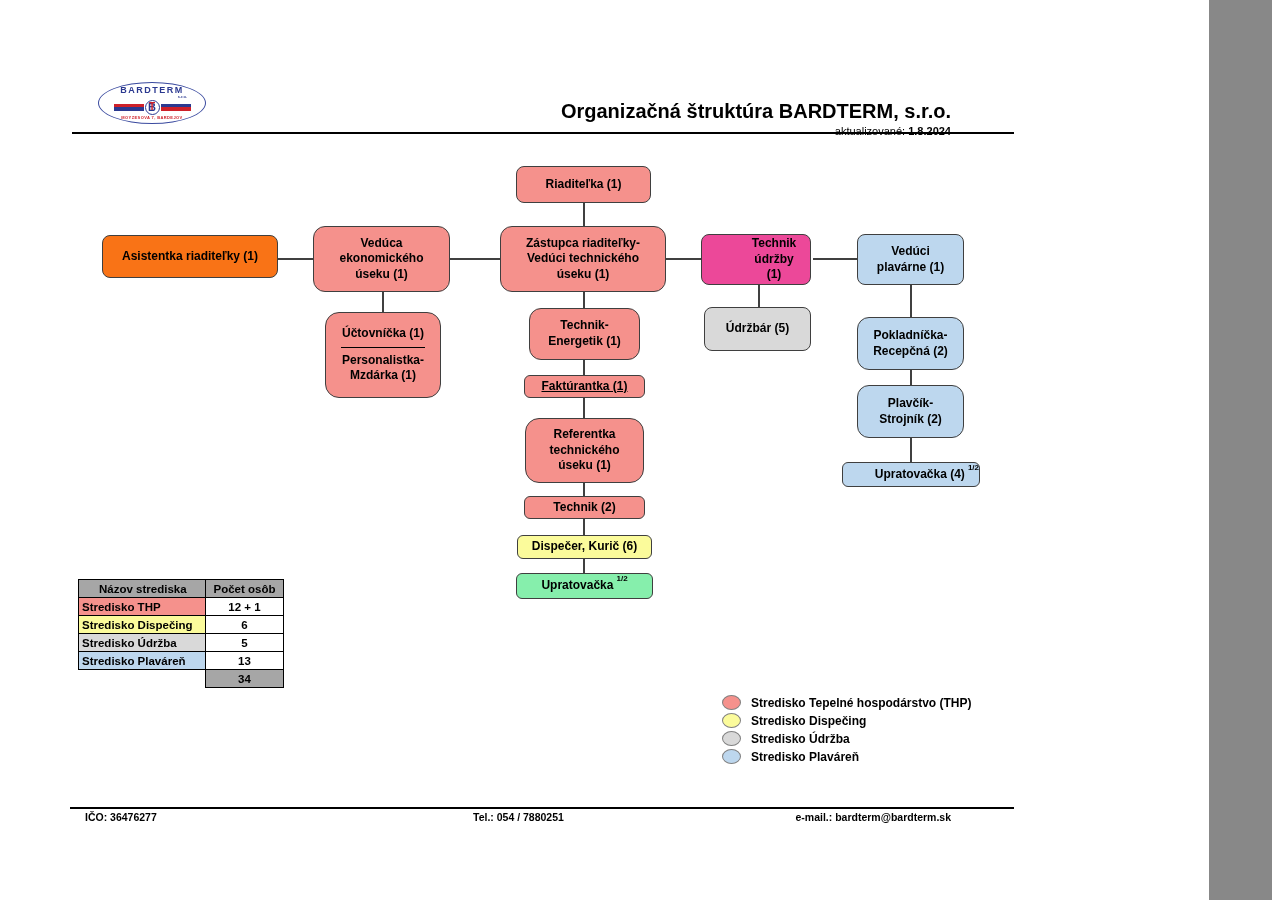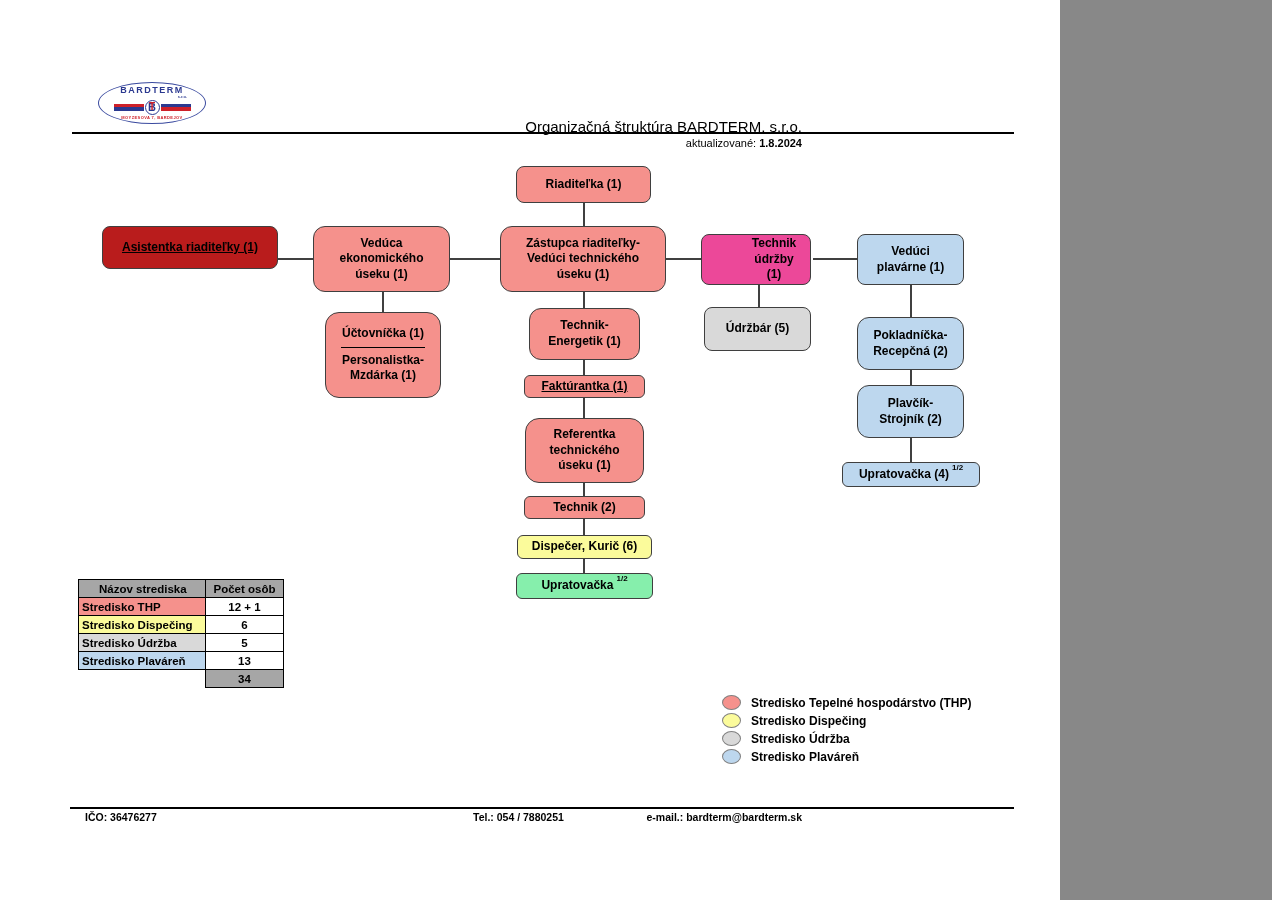--- a/index.html
+++ b/index.html
@@ -1,38 +1,38 @@
 <!DOCTYPE html>
 <html><head>
 <meta charset="utf-8">
 <style>
   * { margin:0; padding:0; box-sizing:border-box; }
   body { background:#888; font-family:"Liberation Sans", sans-serif; }
-  .page { position:relative; width:1060px; height:900px; background:#ffffff; overflow:hidden; color:#000; }
+  .page { position:relative; width:1209px; height:900px; background:#ffffff; overflow:hidden; color:#000; }
 
   
   .logo { position:absolute; left:98px; top:82px; width:108px; height:42px;
           border:1.5px solid #3a4a9f; border-radius:50%; background:#fff;
           display:flex; flex-direction:column; align-items:center; justify-content:center; overflow:hidden; }
   .logo-name { font-size:9px; font-weight:bold; letter-spacing:1.5px; color:#2b3990; line-height:1; }
   .logo-suffix { font-size:4px; font-weight:bold; color:#2b3990; align-self:flex-end; margin-right:18px; line-height:1; }
   .logo-band { display:flex; align-items:center; margin-top:1px; }
   .stripes { width:30px; height:7px; display:flex; flex-direction:column; }
   .stripes div { flex:1; }
   .s-red { background:#ce2029; } .s-navy { background:#2b3990; }
   .logo-circle { width:15px; height:15px; border:1.6px solid #2b3990; border-radius:50%;
                  background:#fff; position:relative; margin:0 1px; z-index:2; }
   .logo-circle .m-b { position:absolute; left:0; right:0; top:0; bottom:0; display:flex; align-items:center; justify-content:center;
                       font-size:11px; font-weight:bold; color:#2b3990; }
   .logo-circle .m-t { position:absolute; left:0; right:0; top:-1px; bottom:0; display:flex; align-items:center; justify-content:center;
                       font-size:10px; font-weight:bold; color:#ce2029; }
   .logo-address { font-size:4px; color:#ce2029; font-weight:bold; margin-top:1.5px; letter-spacing:.4px; line-height:1; }
 
   .title-block { position:absolute; right:258px; top:100px; text-align:right; }
-  .title { font-size:15px; font-weight:normal;margin-top:18px; }
+  .title { font-size:20px; font-weight:bold; }
   .subtitle { font-size:11px; margin-top:2px; }
   .subtitle b { font-weight:bold; }
   .header-rule { position:absolute; left:72px; top:132px; width:942px; height:1.5px; background:#000; }
 
   
   .node { position:absolute; border:1.5px solid #3f3f3f; display:flex; flex-direction:column;
           align-items:center; justify-content:center; text-align:center;
           font-weight:bold; font-size:12px; line-height:1.3; white-space:pre-line; }
   .r10 { border-radius:8px; } .r12 { border-radius:12px; } .r14 { border-radius:14px; } .r6 { border-radius:6px; }
   .node .row { display:flex; align-items:flex-start; justify-content:center; }
@@ -102,21 +102,21 @@
   <div class="vline" style="left:583px;top:483px;height:13px;"></div>
   <div class="vline" style="left:583px;top:519px;height:16px;"></div>
   <div class="vline" style="left:583px;top:559px;height:14px;"></div>
   <div class="vline" style="left:758px;top:285px;height:22px;"></div>
   <div class="vline" style="left:910px;top:285px;height:32px;"></div>
   <div class="vline" style="left:910px;top:370px;height:15px;"></div>
   <div class="vline" style="left:910px;top:438px;height:24px;"></div>
 
   <div class="node r10" style="left: 516px; top: 166px; width: 135px; height: 37px; background-color: rgb(245, 145, 140);"><span>Riaditeľka (1)</span></div>
 
-  <div class="node r10" style="left: 102px; top: 226px; width: 176px; height: 43px; background-color: #b91c1c; text-decoration: underline;"><span>Asistentka riaditeľky (1)</span></div>
+  <div class="node r10" style="left: 102px; top: 235px; width: 176px; height: 43px; background-color: #f97316;"><span>Asistentka riaditeľky (1)</span></div>
 
   <div class="node r12" style="left: 313px; top: 226px; width: 137px; height: 66px; background-color: rgb(245, 145, 140);"><span>Vedúca
 ekonomického
 úseku (1)</span></div>
 
   <div class="node r12" style="left: 500px; top: 226px; width: 166px; height: 66px; background-color: rgb(245, 145, 140);"><span>Zástupca riaditeľky-
 Vedúci technického
 úseku (1)</span></div>
 
   <div class="node r10" style="left: 701px; top: 234px; width: 110px; height: 51px; background-color: #ec4899; padding-left: 36px;"><span>Technik údržby
@@ -150,21 +150,21 @@
   </div>
 
   <div class="node r10" style="left: 704px; top: 307px; width: 107px; height: 44px; background-color: rgb(217, 217, 217);"><span>Údržbár (5)</span></div>
 
   <div class="node r12" style="left: 857px; top: 317px; width: 107px; height: 53px; background-color: rgb(189, 215, 238);"><span>Pokladníčka-
 Recepčná (2)</span></div>
 
   <div class="node r12" style="left: 857px; top: 385px; width: 107px; height: 53px; background-color: rgb(189, 215, 238);"><span>Plavčík-
 Strojník (2)</span></div>
 
-  <div class="node r6" style="left: 842px; top: 462px; width: 138px; height: 25px; background-color: rgb(189, 215, 238);">
+  <div class="node r6" style="left: 842px; top: 462px; width: 138px; height: 25px; background-color: rgb(189, 215, 238); align-items: flex-end;">
     <span class="row"><span>Upratovačka (4)</span><span class="sup">1/2</span></span>
   </div>
 
   <table class="sum-table">
     <tbody>
         <tr>
       <td class="c1" style="background-color: rgb(166, 166, 166); padding-left: 20px;">Názov strediska</td>
       <td class="c2" style="background-color: rgb(166, 166, 166);">Počet osôb</td>
     </tr>
     <tr>

